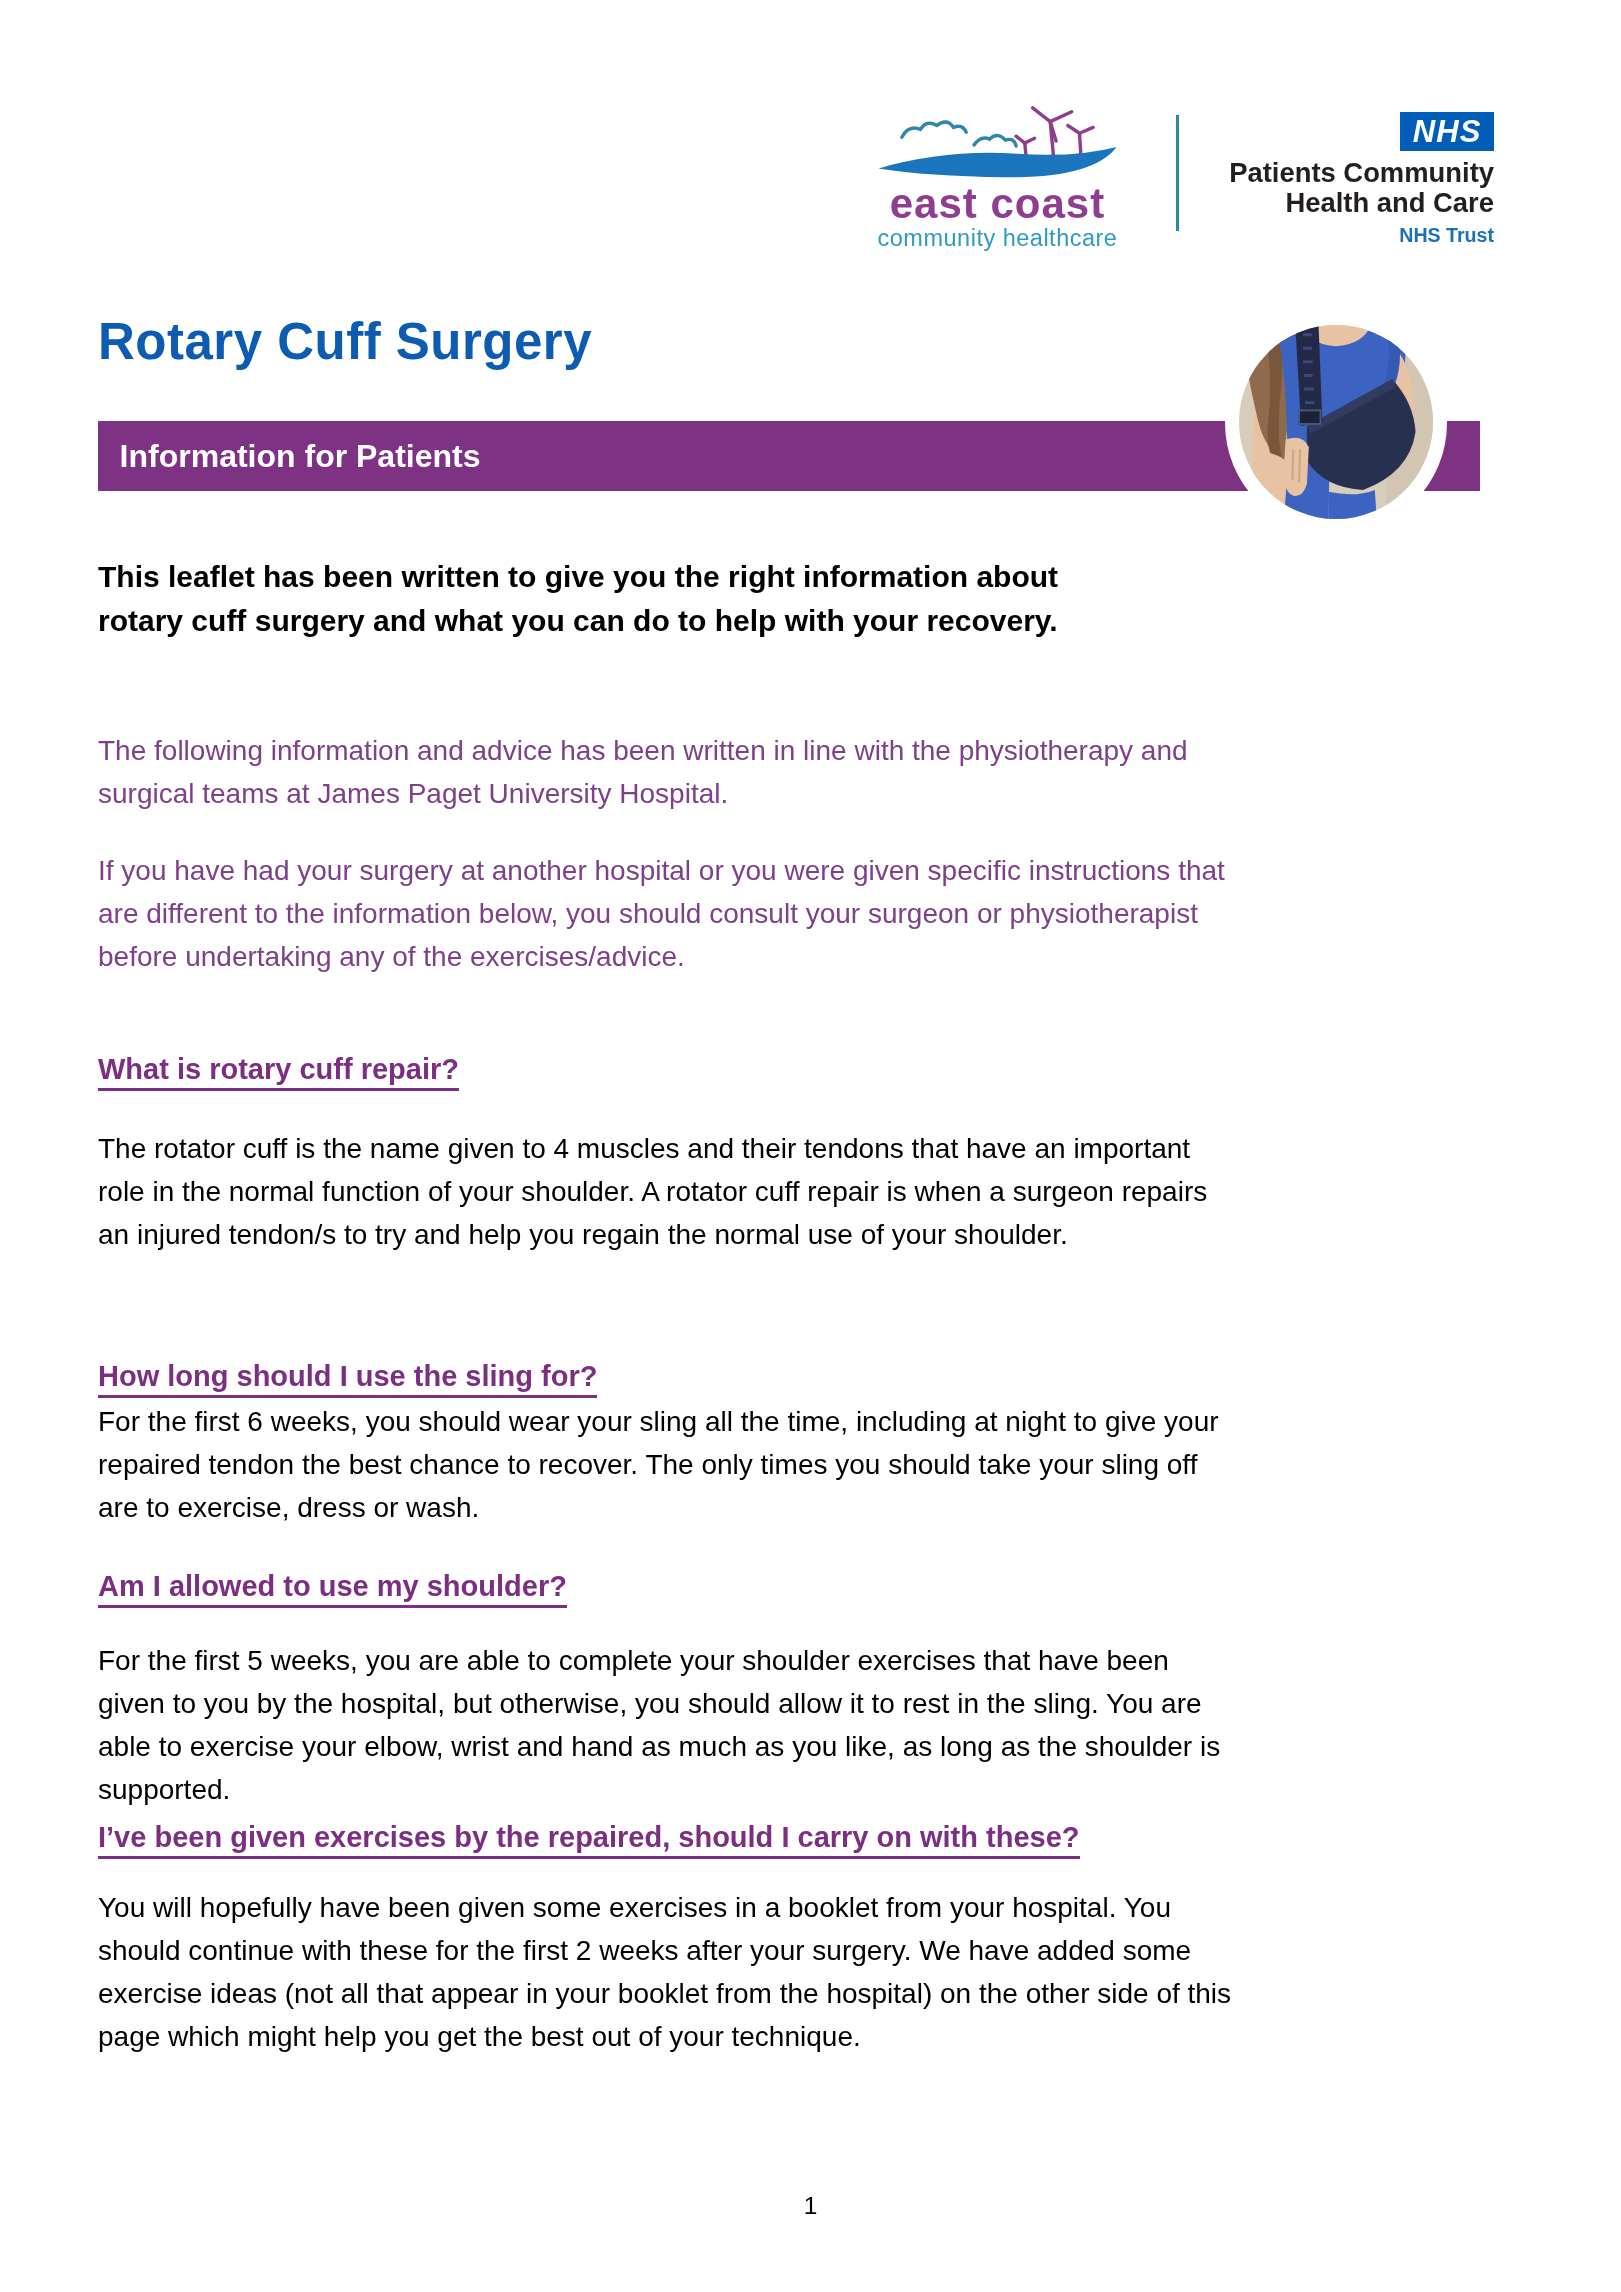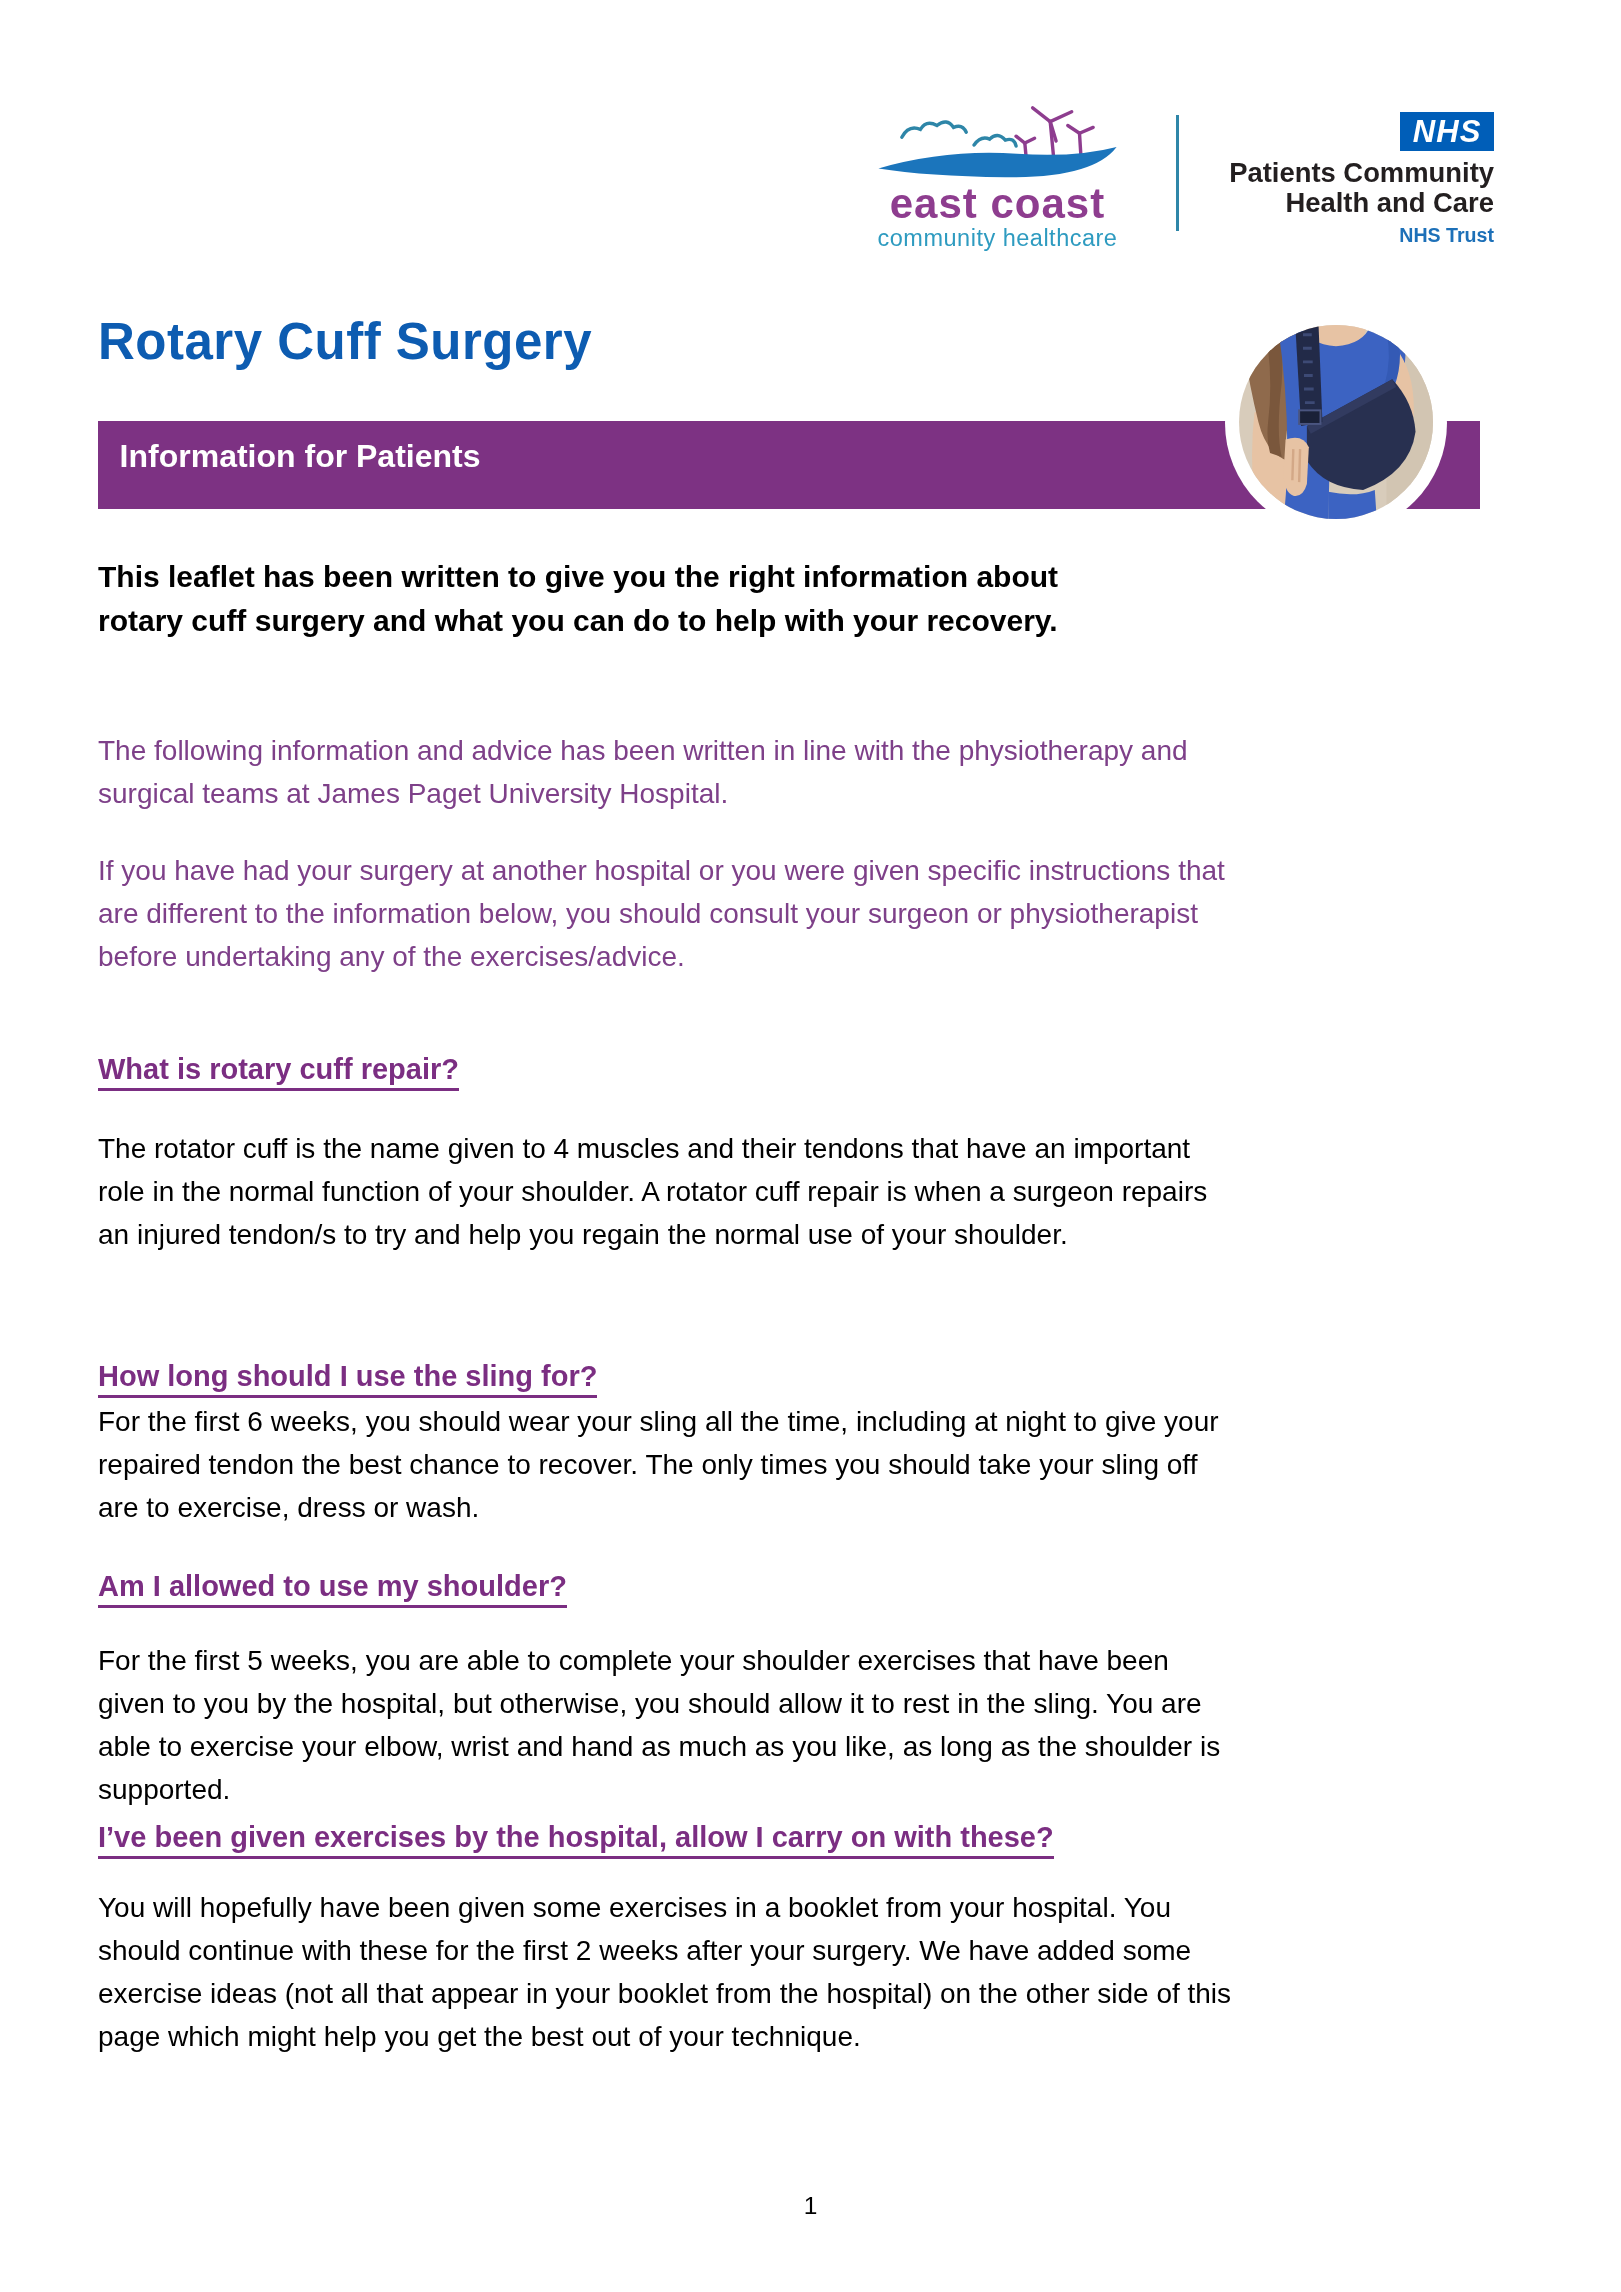--- a/index.html
+++ b/index.html
@@ -15,21 +15,21 @@
   .logo-divider{position:absolute;left:1176px;top:115px;width:2.9px;height:116px;background:#2E86A8;}
   .nhs-block{position:absolute;right:127px;top:112px;text-align:right;}
   .nhs-box{display:inline-block;background:#005EB8;color:#fff;font-style:italic;font-weight:bold;
            font-size:31px;line-height:39px;padding:0 12.7px;letter-spacing:1px;}
   .nhs-org{font-size:27.4px;font-weight:bold;color:#231F20;line-height:30px;}
   .nhs-org.first{margin-top:6.9px;}
   .nhs-trust{font-size:19.6px;font-weight:bold;color:#1D70B8;margin-top:5.9px;}
   
   .doc-title{position:absolute;left:98px;top:314px;margin:0;font-size:51px;line-height:55px;
              font-weight:bold;color:#0D5CB1;letter-spacing:0.5px;}
-  .banner{position:absolute;left:98px;top:421px;width:1382px;height:88px;background:#7D3283;}
+  .banner{position:absolute;left:98px;top:421px;width:1382px;height:70px;background:#7D3283;}
   .banner-label{display:block;color:#fff;font-size:32px;font-weight:bold;line-height:70px;padding-left:21.6px;}
   .photo-ring{position:absolute;left:1225px;top:312px;width:222px;height:222px;border-radius:50%;background:#fff;}
   .photo{position:absolute;left:1239px;top:325px;width:194px;height:194px;border-radius:50%;overflow:hidden;}
   
   .abs{position:absolute;left:98px;width:1392px;margin:0;}
   .lede{top:555px;font-size:30px;font-weight:bold;line-height:44px;color:#000;white-space:pre-line;}
   .notice{font-size:28px;line-height:43px;color:#7E4089;white-space:pre-line;}
   .pos-n1{top:729px;}
   .pos-n2{top:849px;}
   .q-heading{font-size:29px;font-weight:bold;color:#7B2E82;line-height:33px;}
@@ -128,21 +128,21 @@
   <p class="abs body-p pos-p2">For the first 6 weeks, you should wear your sling all the time, including at night to give your
 repaired tendon the best chance to recover. The only times you should take your sling off
 are to exercise, dress or wash.</p>
 
   <h2 class="abs q-heading pos-h3"><span>Am I allowed to use my shoulder?</span></h2>
   <p class="abs body-p pos-p3">For the first 5 weeks, you are able to complete your shoulder exercises that have been
 given to you by the hospital, but otherwise, you should allow it to rest in the sling. You are
 able to exercise your elbow, wrist and hand as much as you like, as long as the shoulder is
 supported.</p>
 
-  <h2 class="abs q-heading pos-h4"><span>I’ve been given exercises by the hospital, allow I carry on with these?</span></h2>
+  <h2 class="abs q-heading pos-h4"><span>I’ve been given exercises by the repaired, should I carry on with these?</span></h2>
   <p class="abs body-p pos-p4">You will hopefully have been given some exercises in a booklet from your hospital. You
 should continue with these for the first 2 weeks after your surgery. We have added some
 exercise ideas (not all that appear in your booklet from the hospital) on the other side of this
 page which might help you get the best out of your technique.</p>
 
   <div class="pagenum">1</div>
 
 </div>
 
 

